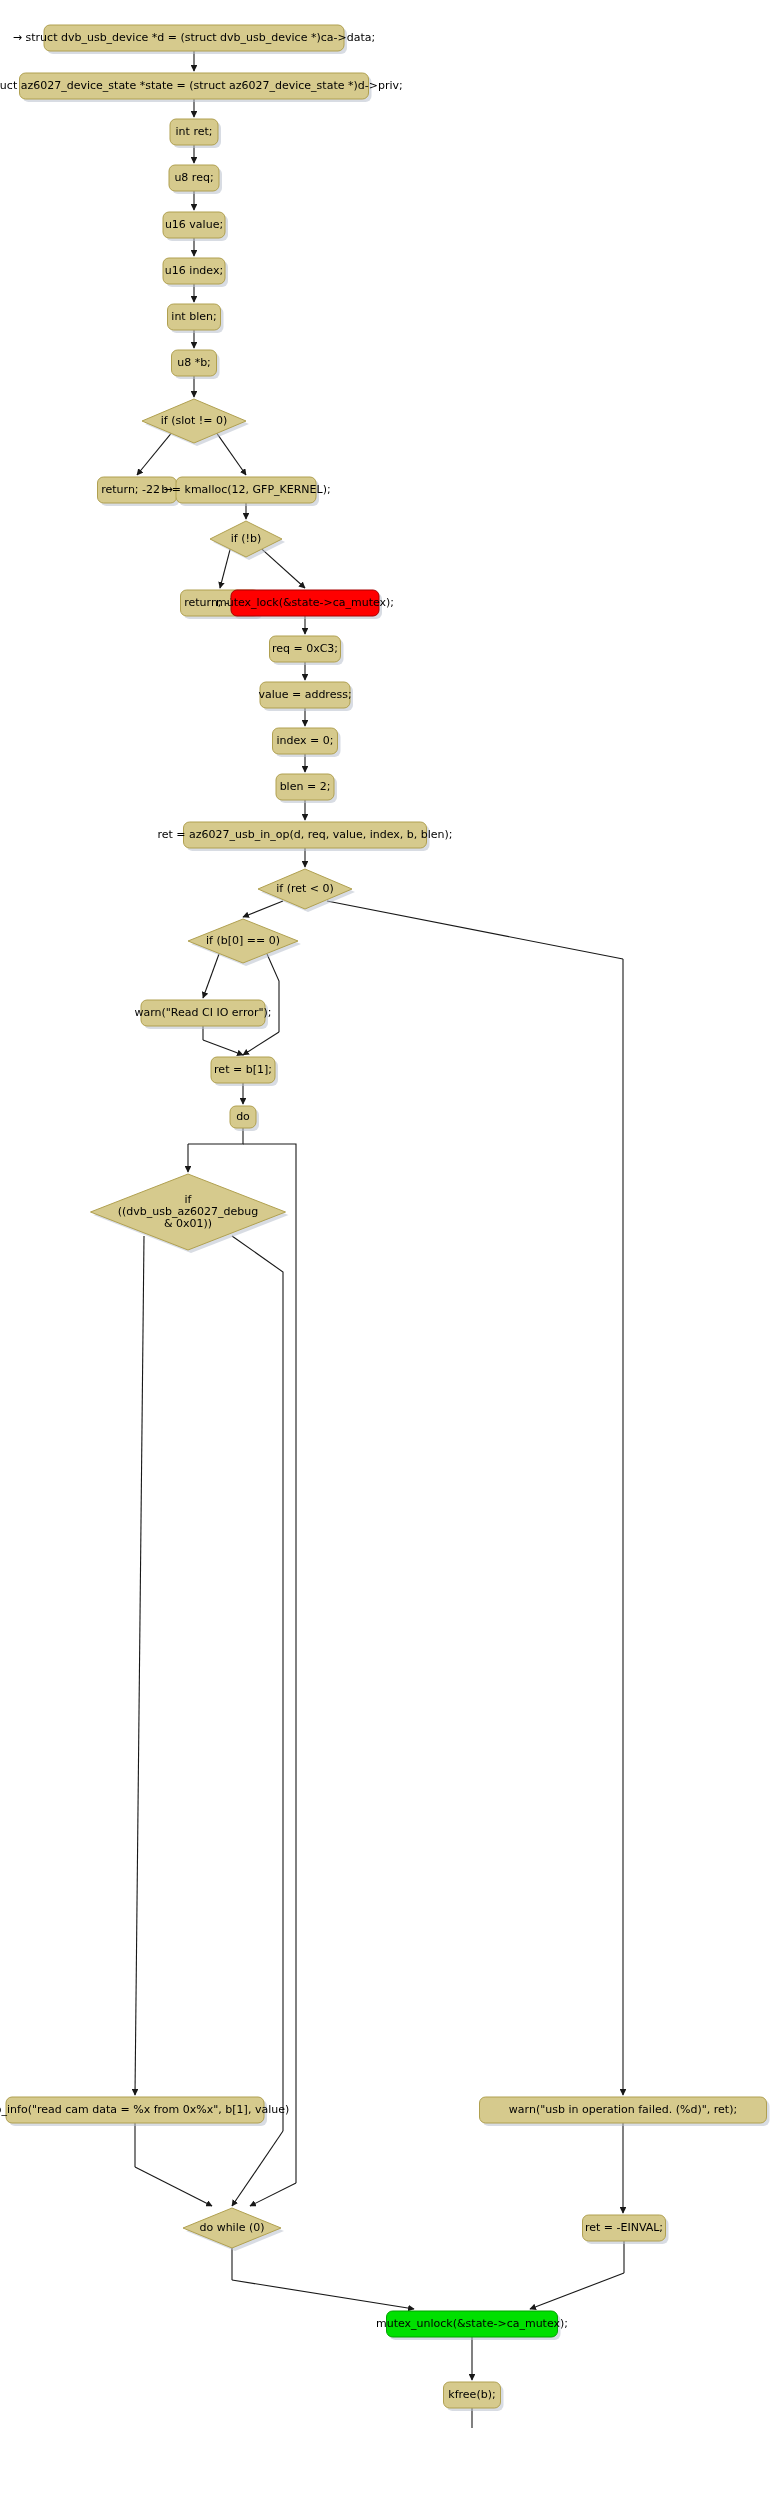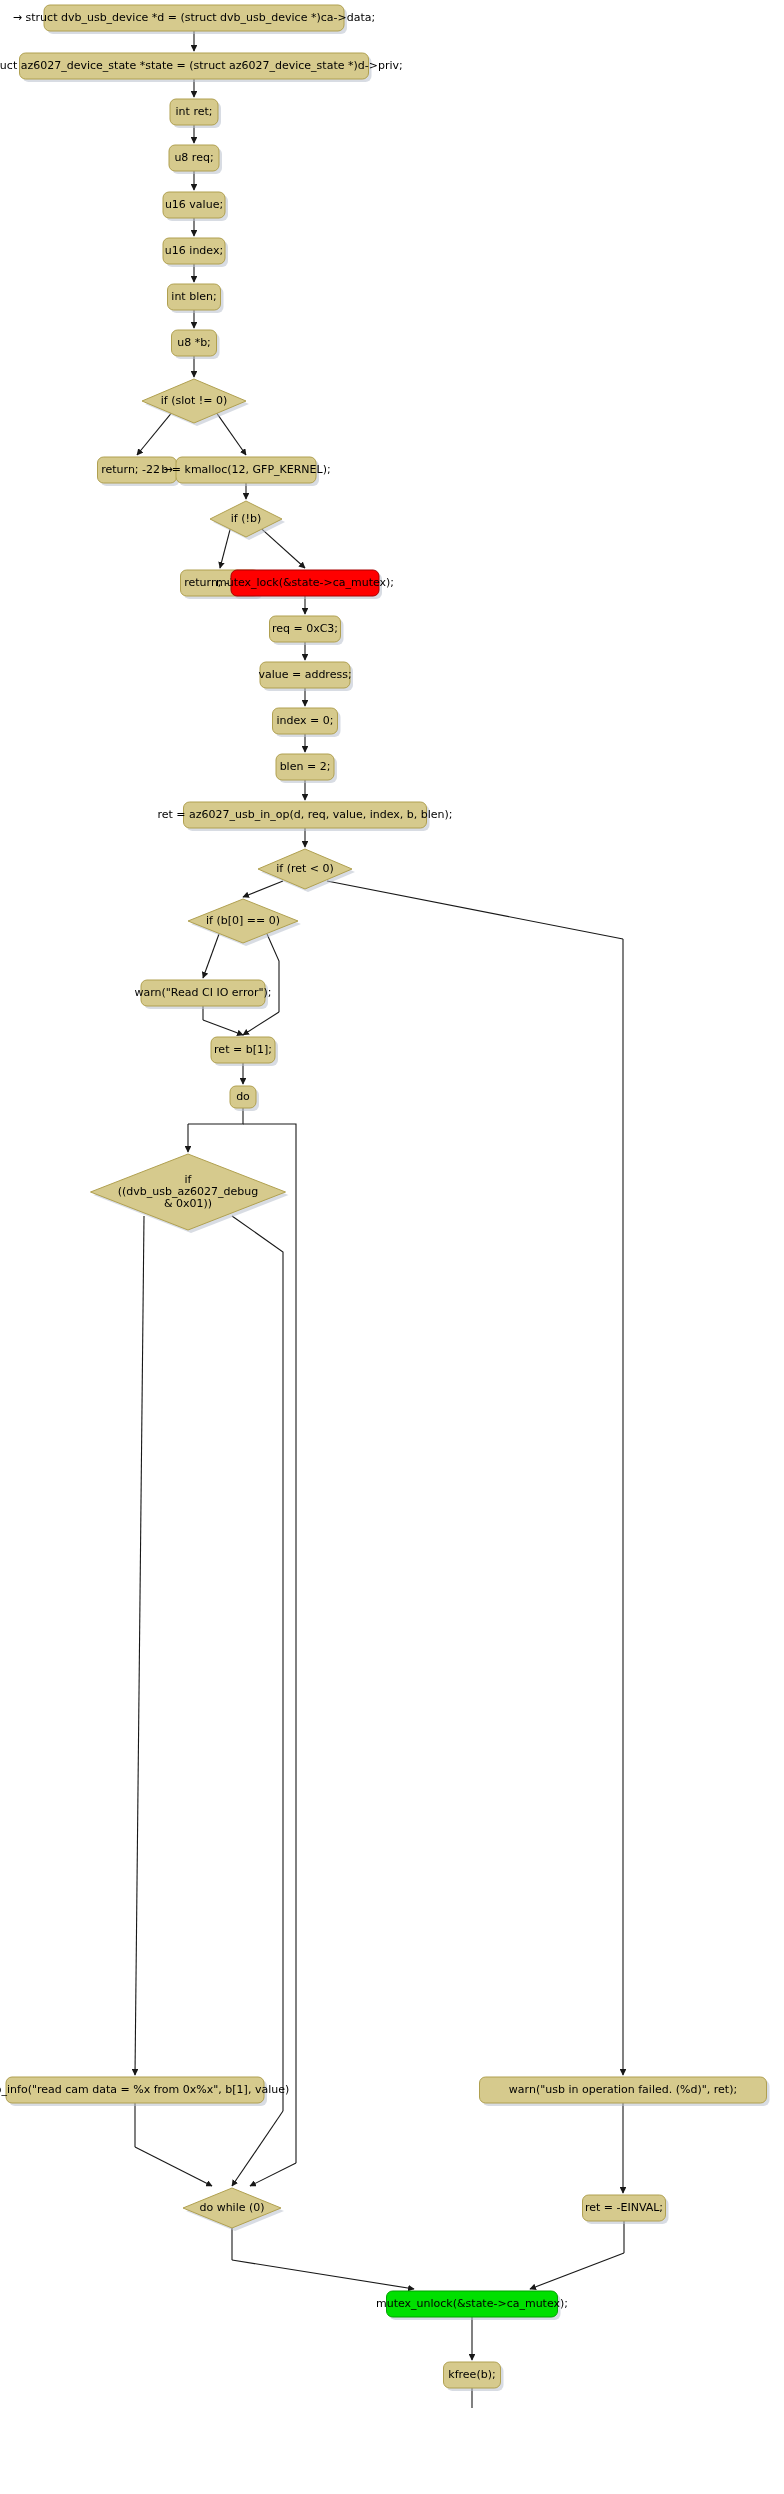--- a/index.html
+++ b/index.html
@@ -9,20 +9,21 @@
   }
   body {
     font-family: "DejaVu Sans", sans-serif;
   }
   #flow-root {
     position: relative;
     width: 784px;
     height: 2408px;
     background: #ffffff;
     overflow: hidden;
+    margin-top: 20px;
   }
   svg.flow-svg {
     position: absolute;
     left: 0;
     top: 0;
     width: 784px;
     height: 2494px;
     display: block;
   }
   .node-label {

